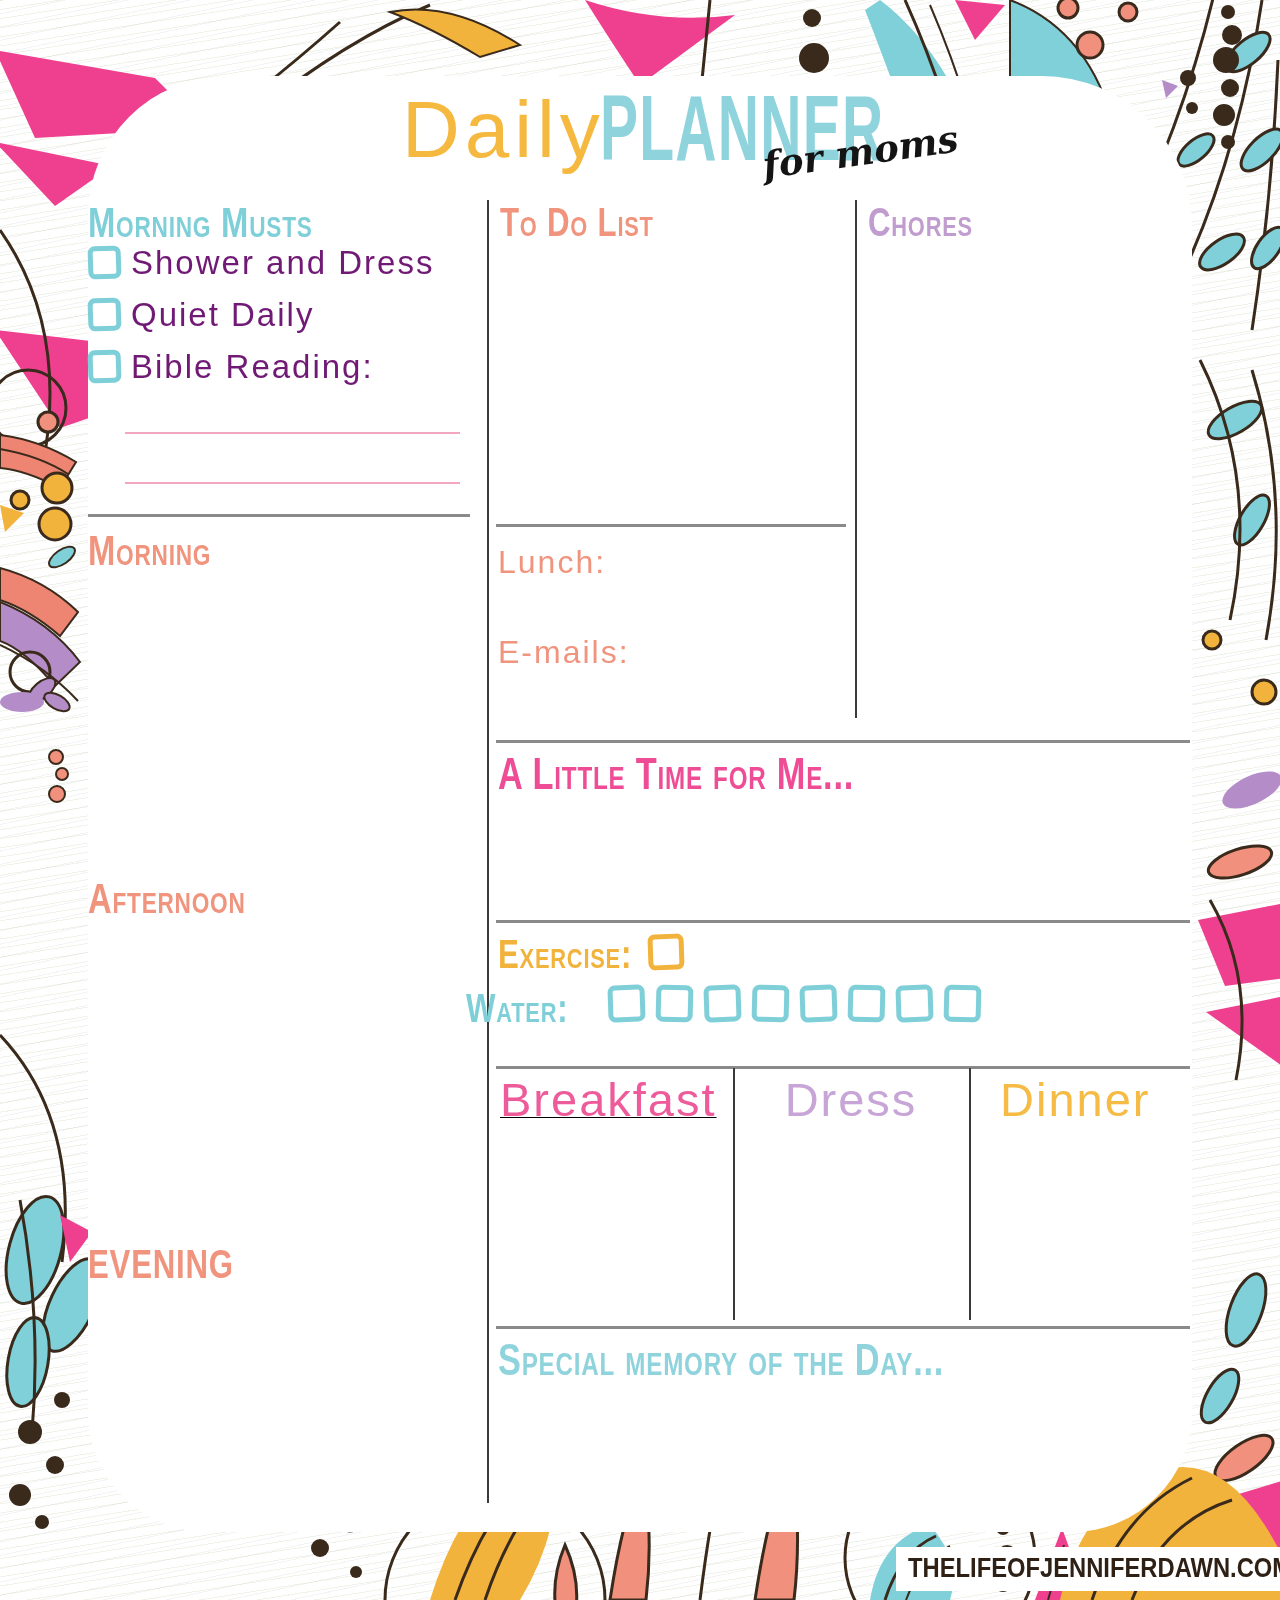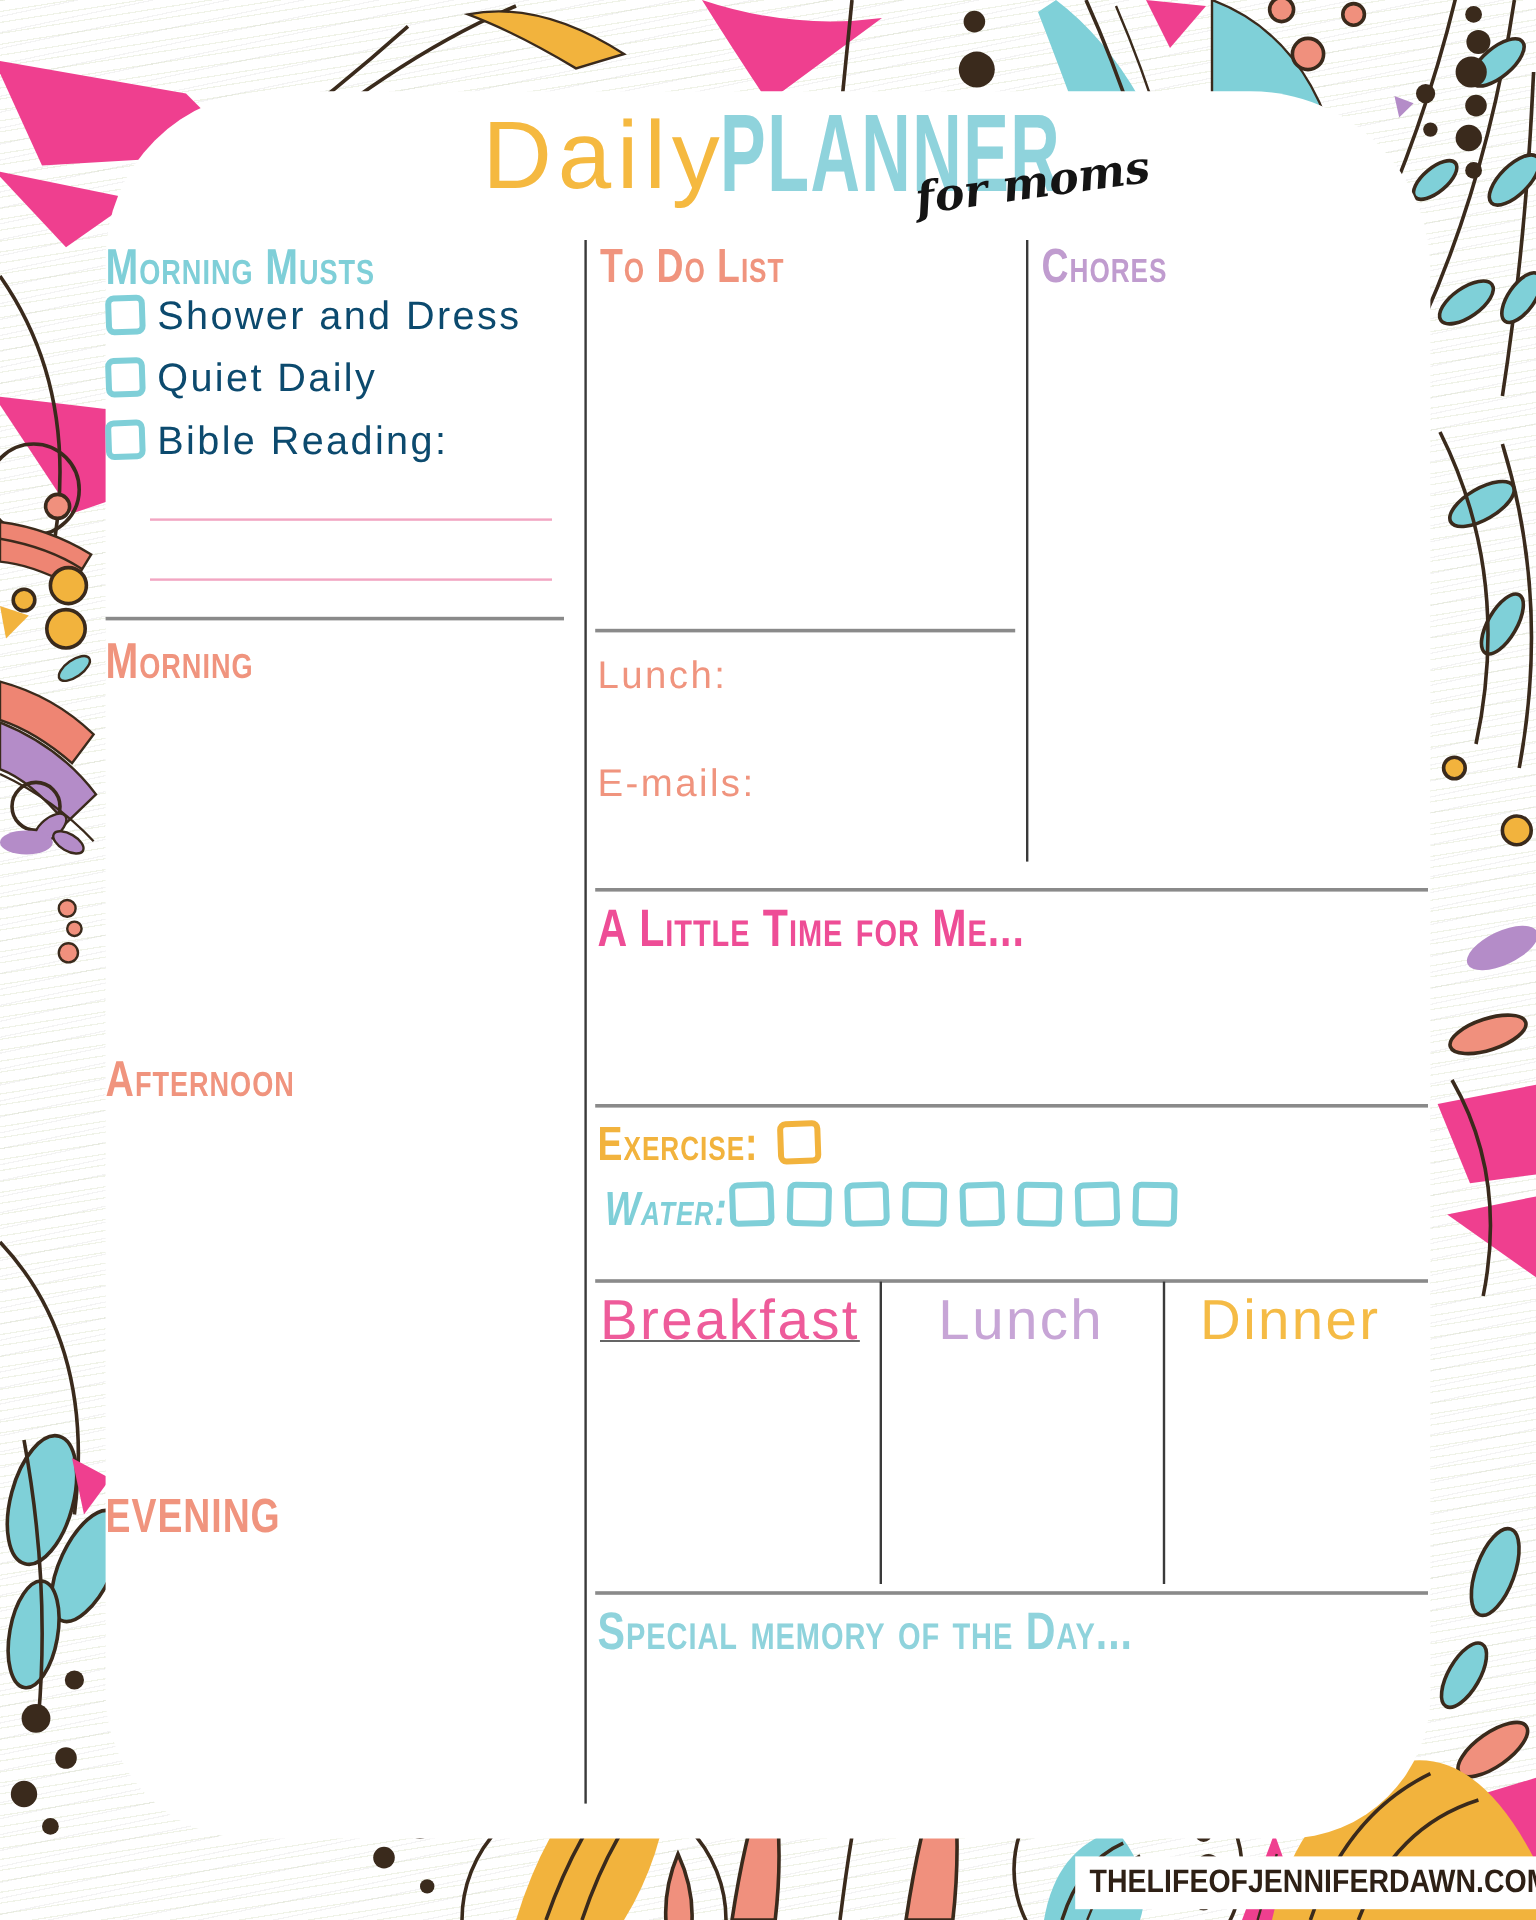--- a/index.html
+++ b/index.html
@@ -27,21 +27,21 @@
     display:inline-block;transform:scaleX(0.78);transform-origin:left top;
     white-space:nowrap;line-height:1;
   }
   
   .lite{
     font-weight:300;letter-spacing:2px;white-space:nowrap;line-height:1;
   }
   .teal-t{color:#7fcfd8;}
   .salmon-t{color:#f0947e;}
   .purple-t{color:#c09ccf;}
-  .pink-t{color:#0c4a6e;text-align:center;}
+  .pink-t{color:#701a75;text-align:center;}
   .hotpink-t{color:#ee4d96;}
   .gold-t{color:#f2b33d;}
   .hline{position:absolute;height:3px;background:#8a8a8a;z-index:3;}
   .pinkline{position:absolute;height:2px;background:#f2a6c2;z-index:3;}
   .vline{position:absolute;width:2px;background:#3a3a3a;z-index:3;}
   .cbox{
     box-sizing:border-box;border:5px solid #7fcfd8;border-radius:7px;
     background:#fff;transform:rotate(-2deg);
   }
   .cbox.gold{border-color:#f2b33d;}
@@ -258,41 +258,41 @@
 <div class="hline" style="left:496px;top:740px;width:694px;"></div>
 <div class="abs" style="left:498px;top:752px;">
   <span class="hd hotpink-t" style="font-size:44px;">A Little Time for Me...</span>
 </div>
 
 <div class="hline" style="left:496px;top:920px;width:694px;"></div>
 <div class="abs" style="left:498px;top:934px;">
   <span class="hd gold-t" style="font-size:40px;">Exercise:</span>
 </div>
 <div class="cbox gold abs" style="left:648px;top:934px;width:36px;height:36px;"></div>
-<div class="abs" style="left:504px;top:988px;font-style:italic;">
+<div class="abs" style="left:466px;top:988px;">
   <span class="hd teal-t" style="font-size:40px;">Water:</span>
 </div>
 <div class="water-row" style="left:608px;top:985px;">
     <div class="cbox"></div>
     <div class="cbox"></div>
     <div class="cbox"></div>
     <div class="cbox"></div>
     <div class="cbox"></div>
     <div class="cbox"></div>
     <div class="cbox"></div>
     <div class="cbox"></div>
   </div>
 
 <div class="hline" style="left:496px;top:1066px;width:694px;"></div>
 <div class="abs" style="left:500px;top:1076px;text-decoration:underline;">
   <span class="lite" style="font-size:47px;color:#ee5b9a;">Breakfast</span>
 </div>
 <div class="vline" style="left:733px;top:1068px;height:252px;"></div>
 <div class="abs" style="left:733px;top:1076px;width:236px;text-align:center;">
-  <span class="lite" style="font-size:47px;color:#c7a5d6;">Lunch</span>
+  <span class="lite" style="font-size:47px;color:#c7a5d6;">Dress</span>
 </div>
 <div class="vline" style="left:969px;top:1068px;height:252px;"></div>
 <div class="abs" style="left:1000px;top:1076px;">
   <span class="lite" style="font-size:47px;color:#f5bb45;">Dinner</span>
 </div>
 
 <div class="hline" style="left:496px;top:1326px;width:694px;"></div>
 <div class="abs" style="left:498px;top:1338px;">
   <span class="hd" style="font-size:44px;color:#8fd3dc;">Special memory of the Day...</span>
 </div>

